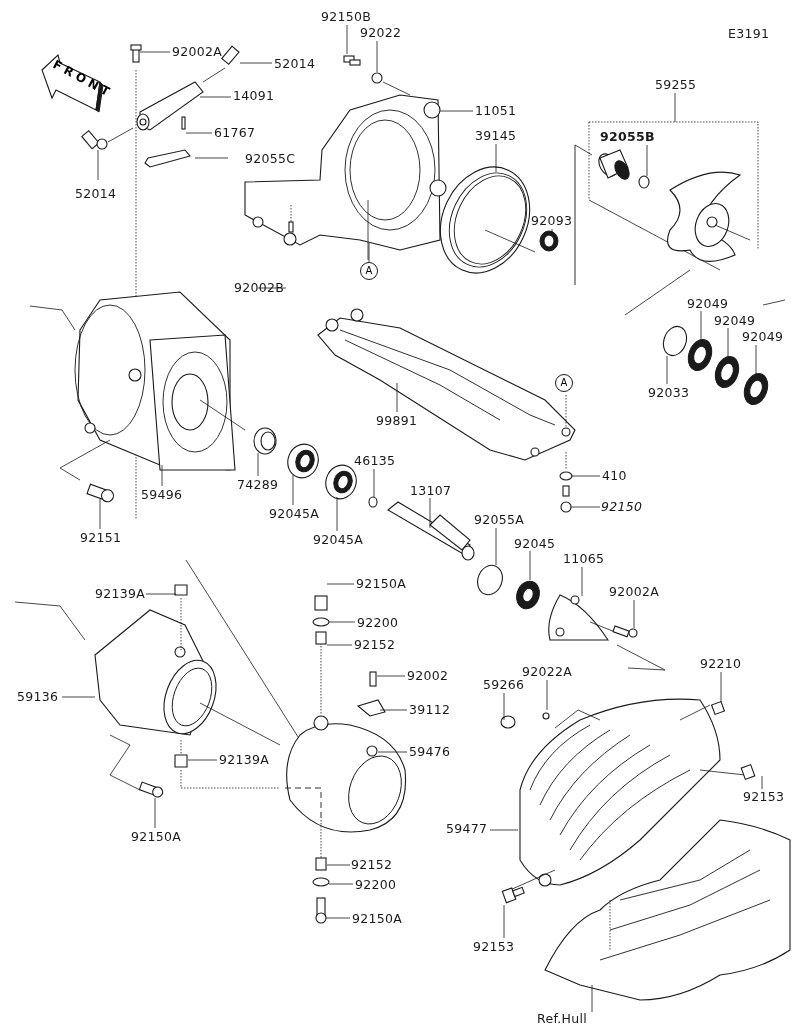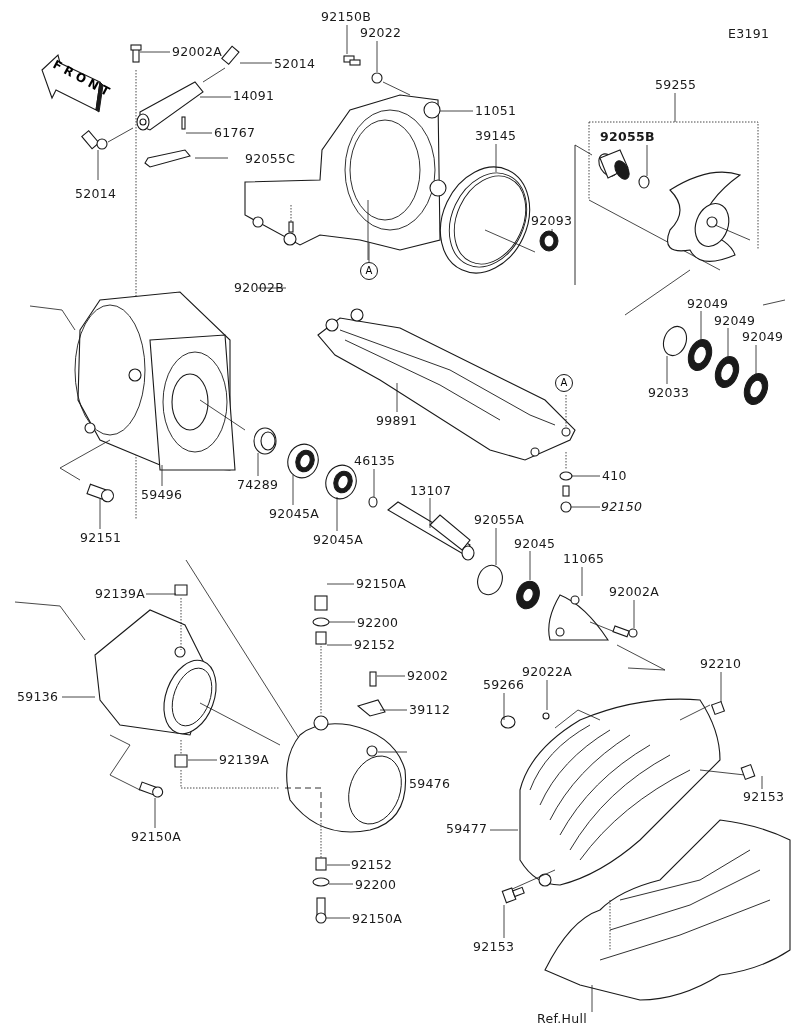--- a/index.html
+++ b/index.html
@@ -273,21 +273,21 @@
 <div class="lbl" style="left:474px;top:513px;">92055A</div>
 <div class="lbl" style="left:514px;top:537px;">92045</div>
 <div class="lbl" style="left:563px;top:552px;">11065</div>
 <div class="lbl" style="left:609px;top:585px;">92002A</div>
 <div class="lbl" style="left:95px;top:587px;">92139A</div>
 <div class="lbl" style="left:356px;top:577px;">92150A</div>
 <div class="lbl" style="left:357px;top:616px;">92200</div>
 <div class="lbl" style="left:354px;top:638px;">92152</div>
 <div class="lbl" style="left:407px;top:669px;">92002</div>
 <div class="lbl" style="left:409px;top:703px;">39112</div>
-<div class="lbl" style="left:409px;top:745px;margin-top:32px;">59476</div>
+<div class="lbl" style="left:409px;top:745px;">59476</div>
 <div class="lbl" style="left:17px;top:690px;">59136</div>
 <div class="lbl" style="left:219px;top:753px;">92139A</div>
 <div class="lbl" style="left:131px;top:830px;">92150A</div>
 <div class="lbl" style="left:700px;top:657px;">92210</div>
 <div class="lbl" style="left:483px;top:678px;">59266</div>
 <div class="lbl" style="left:522px;top:665px;">92022A</div>
 <div class="lbl" style="left:743px;top:790px;">92153</div>
 <div class="lbl" style="left:446px;top:822px;">59477</div>
 <div class="lbl" style="left:351px;top:858px;">92152</div>
 <div class="lbl" style="left:355px;top:878px;">92200</div>

